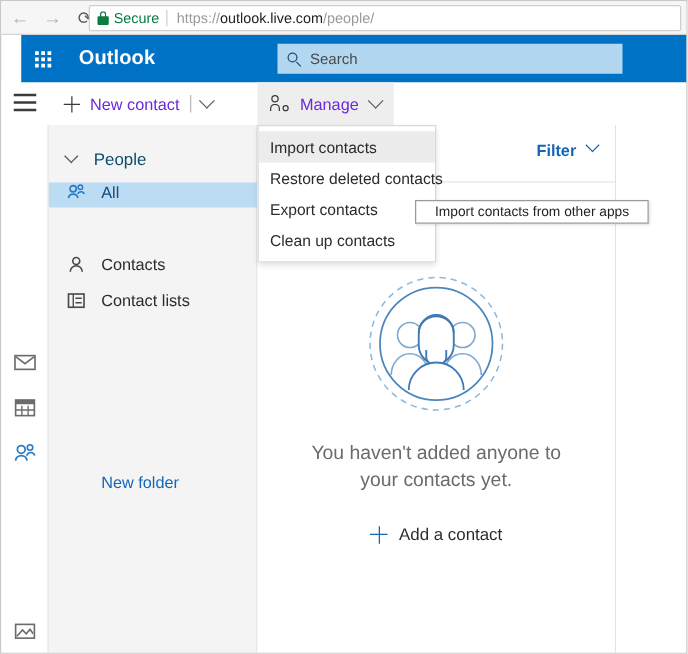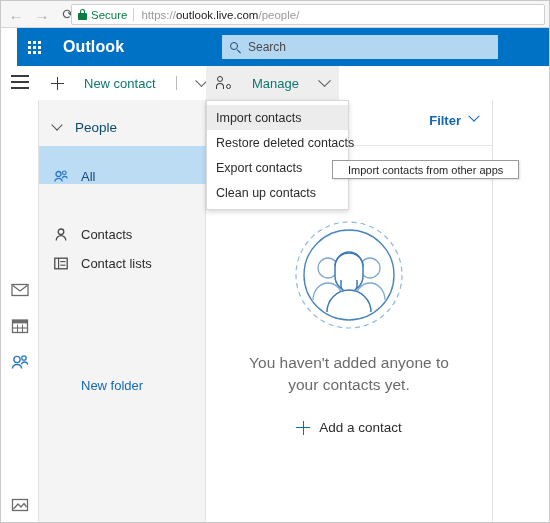--- a/index.html
+++ b/index.html
@@ -166,23 +166,22 @@
   }
   .hamburger i { display: block; height: 1.6px; background: #3b3b3b; width: 18px; }
   .tb-btn {
     position: absolute;
     height: 34px;
     display: flex;
     align-items: center;
     padding: 0 10px;
     box-sizing: border-box;
     font-size: 13px;
-    color: #0f766e;
+    color: #6d28d9;
     white-space: nowrap;
-    gap: 12px;
   }
   #btn-new-contact { left: 40px; top: 0; }
   #btn-manage { left: 205px; top: 0; background: #eeeeee; }
   .plus-glyph {
     width: 13px; height: 13px;
     position: relative;
     margin-right: 8px;
     flex: none;
   }
   .plus-glyph:before, .plus-glyph:after {
@@ -272,23 +271,23 @@
     transform: rotate(45deg);
     width: 7px; height: 7px;
     border-right: 1.4px solid #555;
     border-bottom: 1.4px solid #555;
     margin-right: 14px;
     position: relative; top: -2px;
   }
   .side-item {
     position: absolute;
     left: 0;
-    width: 167px; height: 38px;
-    display: flex;
-    align-items: flex-end;
+    width: 167px; height: 20px;
+    display: flex;
+    align-items: flex-start;
     padding-left: 14px;
     box-sizing: border-box;
     font-size: 13px;
     color: #2b2b2b;
   }
   .side-item .ico {
     width: 16px; height: 15px;
     margin-right: 12px;
     flex: none;
     position: relative;

